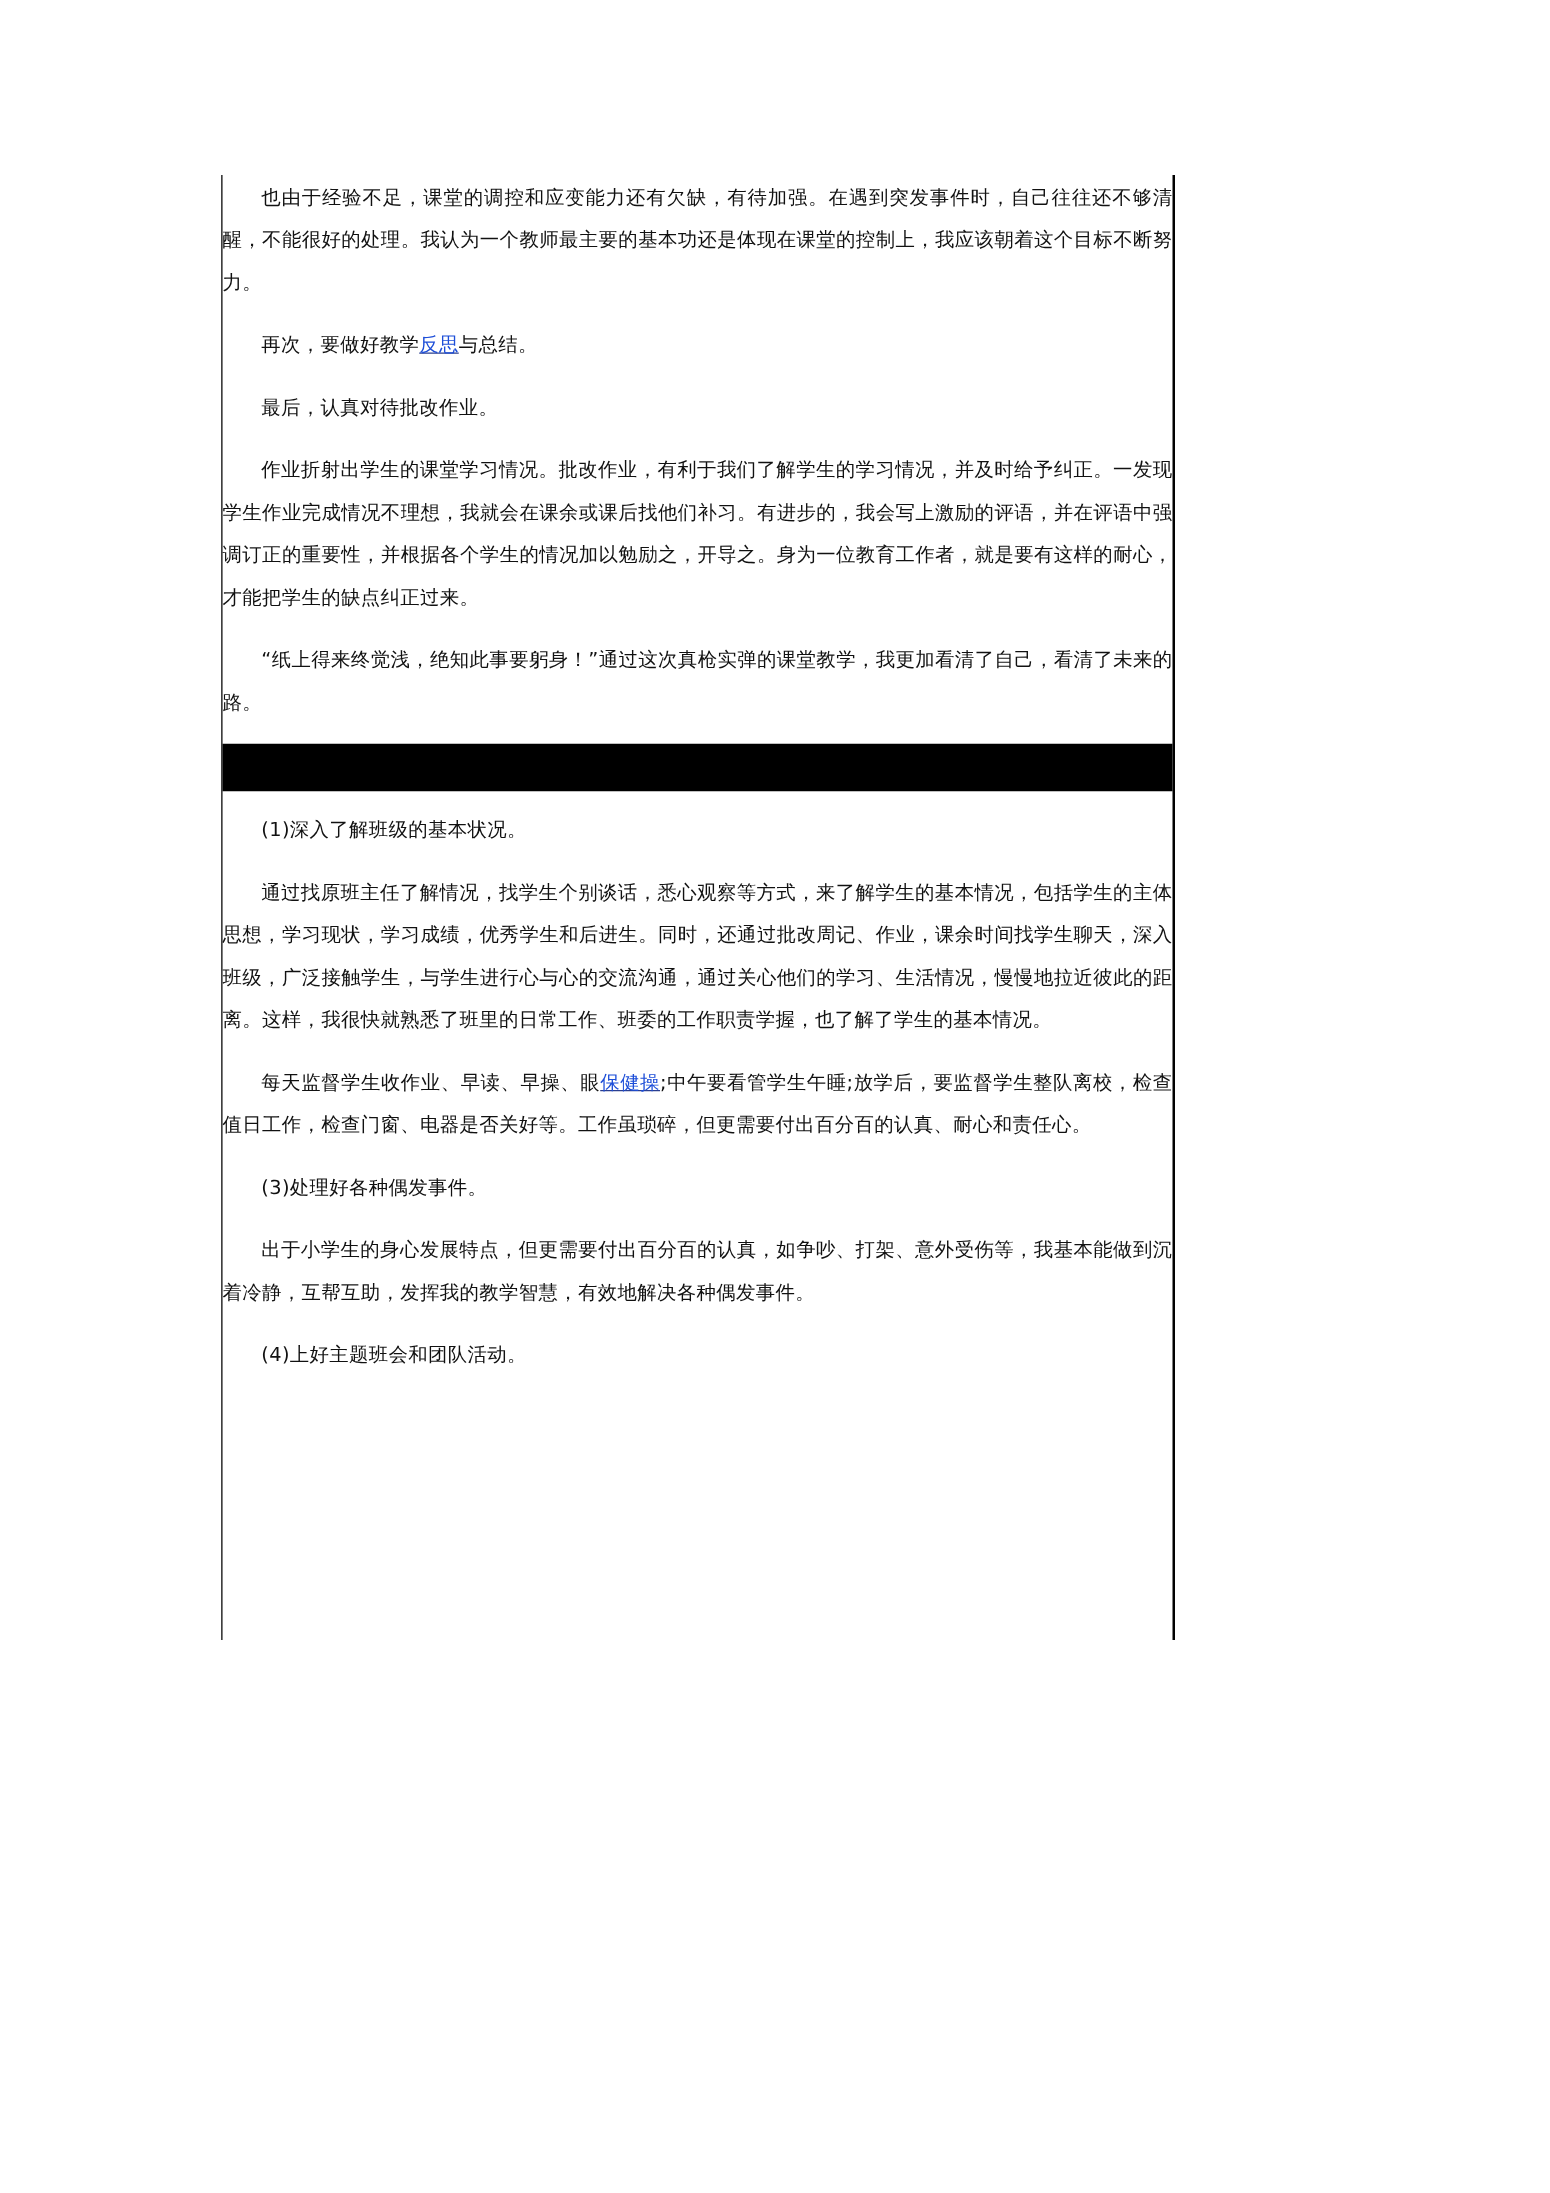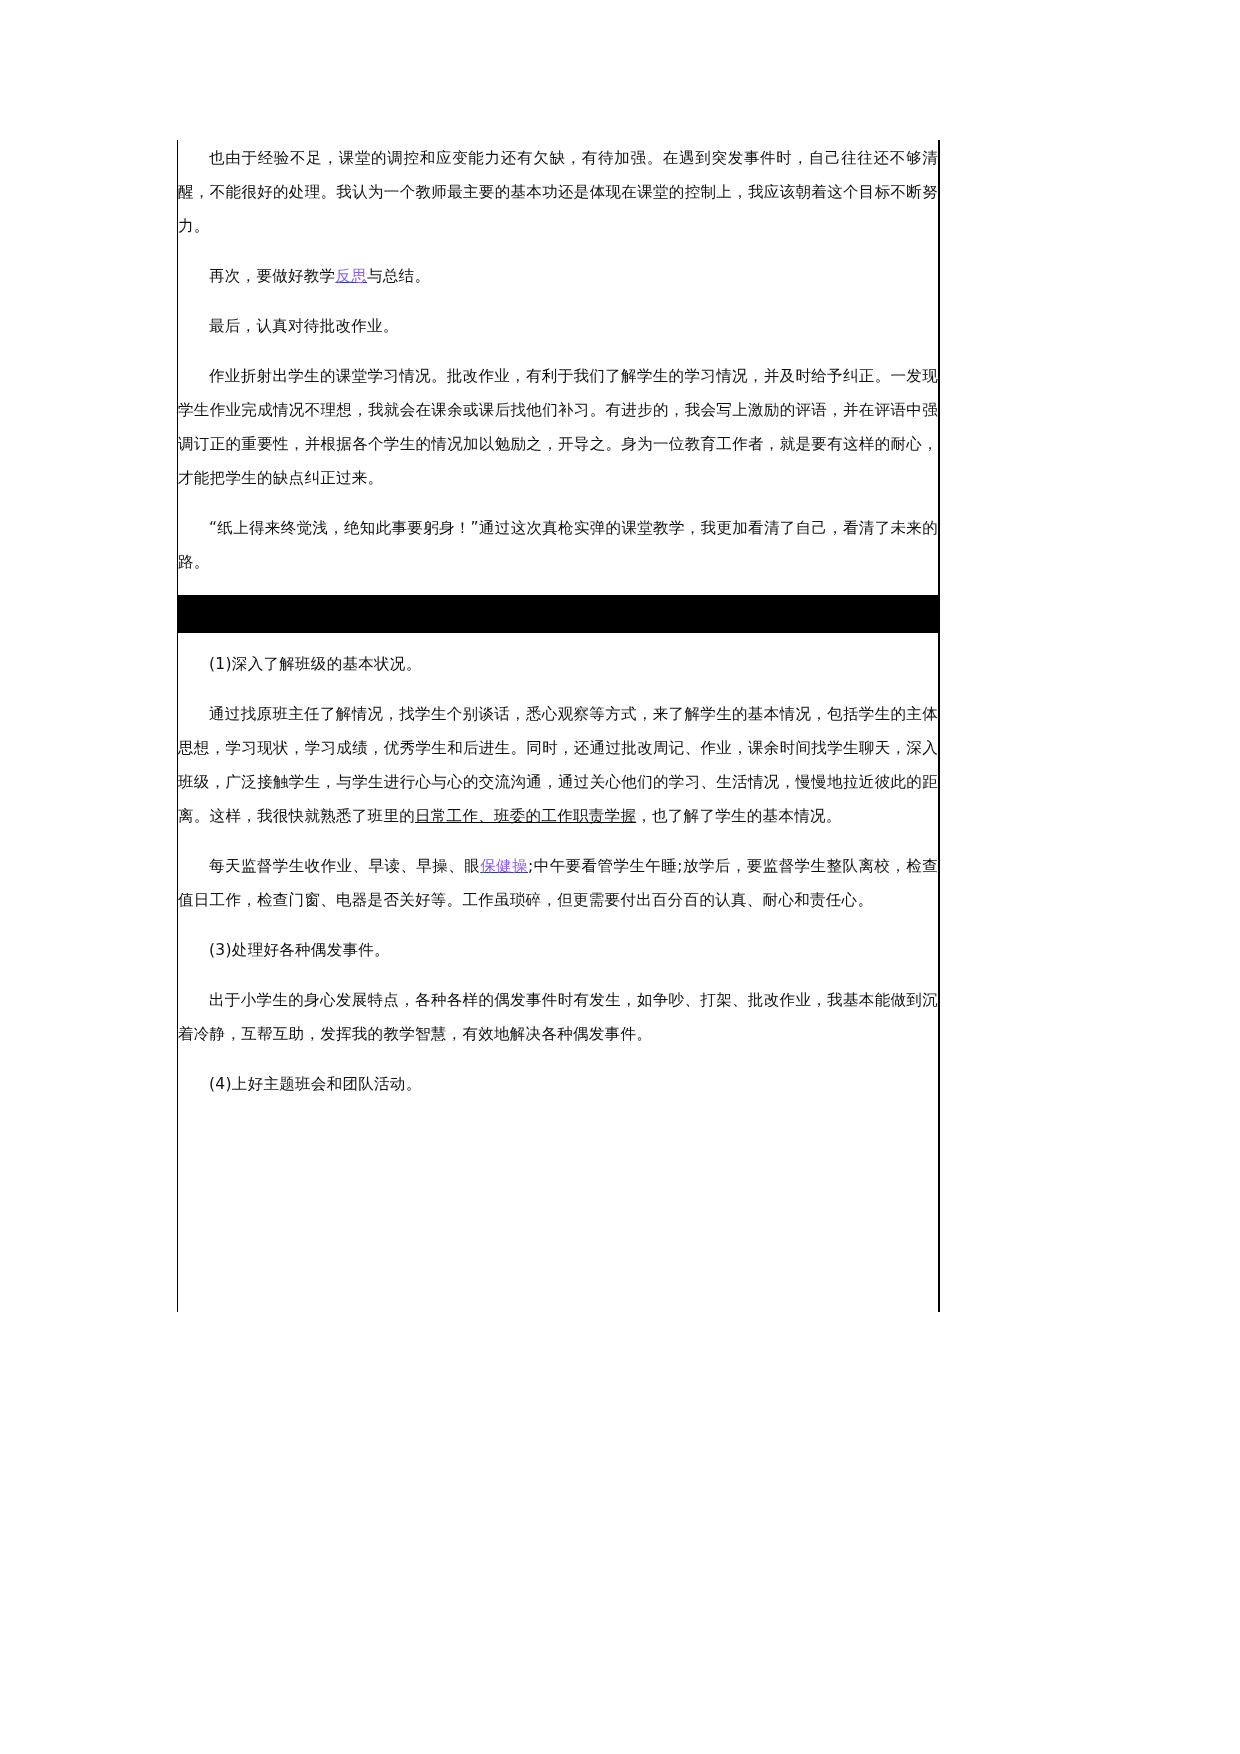--- a/index.html
+++ b/index.html
@@ -54,24 +54,23 @@
     letter-spacing: 0.3px;
     text-align: justify;
     color: #111111;
   }
   p.indent {
     text-indent: 2em;
   }
   .u {
     text-decoration: underline;
     text-decoration-color: #2b3f8f;
-    color: #8b5cf6;
+    color: #1d4ed8;
   }
   .u-black {
-    text-decoration: underline;
     text-decoration-color: #000000;
   }
   .blackbar {
     width: 760px;
     height: 38px;
     background: #000000;
     margin: 10px 0 14px 0;
   }
 </style>
 </head>
@@ -102,18 +101,18 @@
 
     <p class="indent">(1)深入了解班级的基本状况。</p>
 
     <p class="indent">通过找原班主任了解情况，找学生个别谈话，悉心观察等方式，来了解学生的基本情况，包括学生的主体思想，学习现状，学习成绩，优秀学生和后进生。同时，还通过批改周记、作业，课余时间找学生聊天，深入班级，广泛接触学生，与学生进行心与心的交流沟通，通过关心他们的学习、生活情况，慢慢地拉近彼此的距离。这样，我很快就熟悉了班里的<span class="u-black">日常工作、班委的工作职责学握</span>，也了解了学生的基本情况。</p>
 
 
     <p class="indent">每天监督学生收作业、早读、早操、眼<span class="u">保健操</span>;中午要看管学生午睡;放学后，要监督学生整队离校，检查值日工作，检查门窗、电器是否关好等。工作虽琐碎，但更需要付出百分百的认真、耐心和责任心。</p>
 
     <p class="indent">(3)处理好各种偶发事件。</p>
 
-    <p class="indent">出于小学生的身心发展特点，各种各样的偶发事件时有发生，如争吵、打架、批改作业，我基本能做到沉着冷静，互帮互助，发挥我的教学智慧，有效地解决各种偶发事件。</p>
+    <p class="indent">出于小学生的身心发展特点，但更需要付出百分百的认真，如争吵、打架、意外受伤等，我基本能做到沉着冷静，互帮互助，发挥我的教学智慧，有效地解决各种偶发事件。</p>
 
     <p class="indent">(4)上好主题班会和团队活动。</p>
 
   </div>
 </div>
 
 </body></html>

